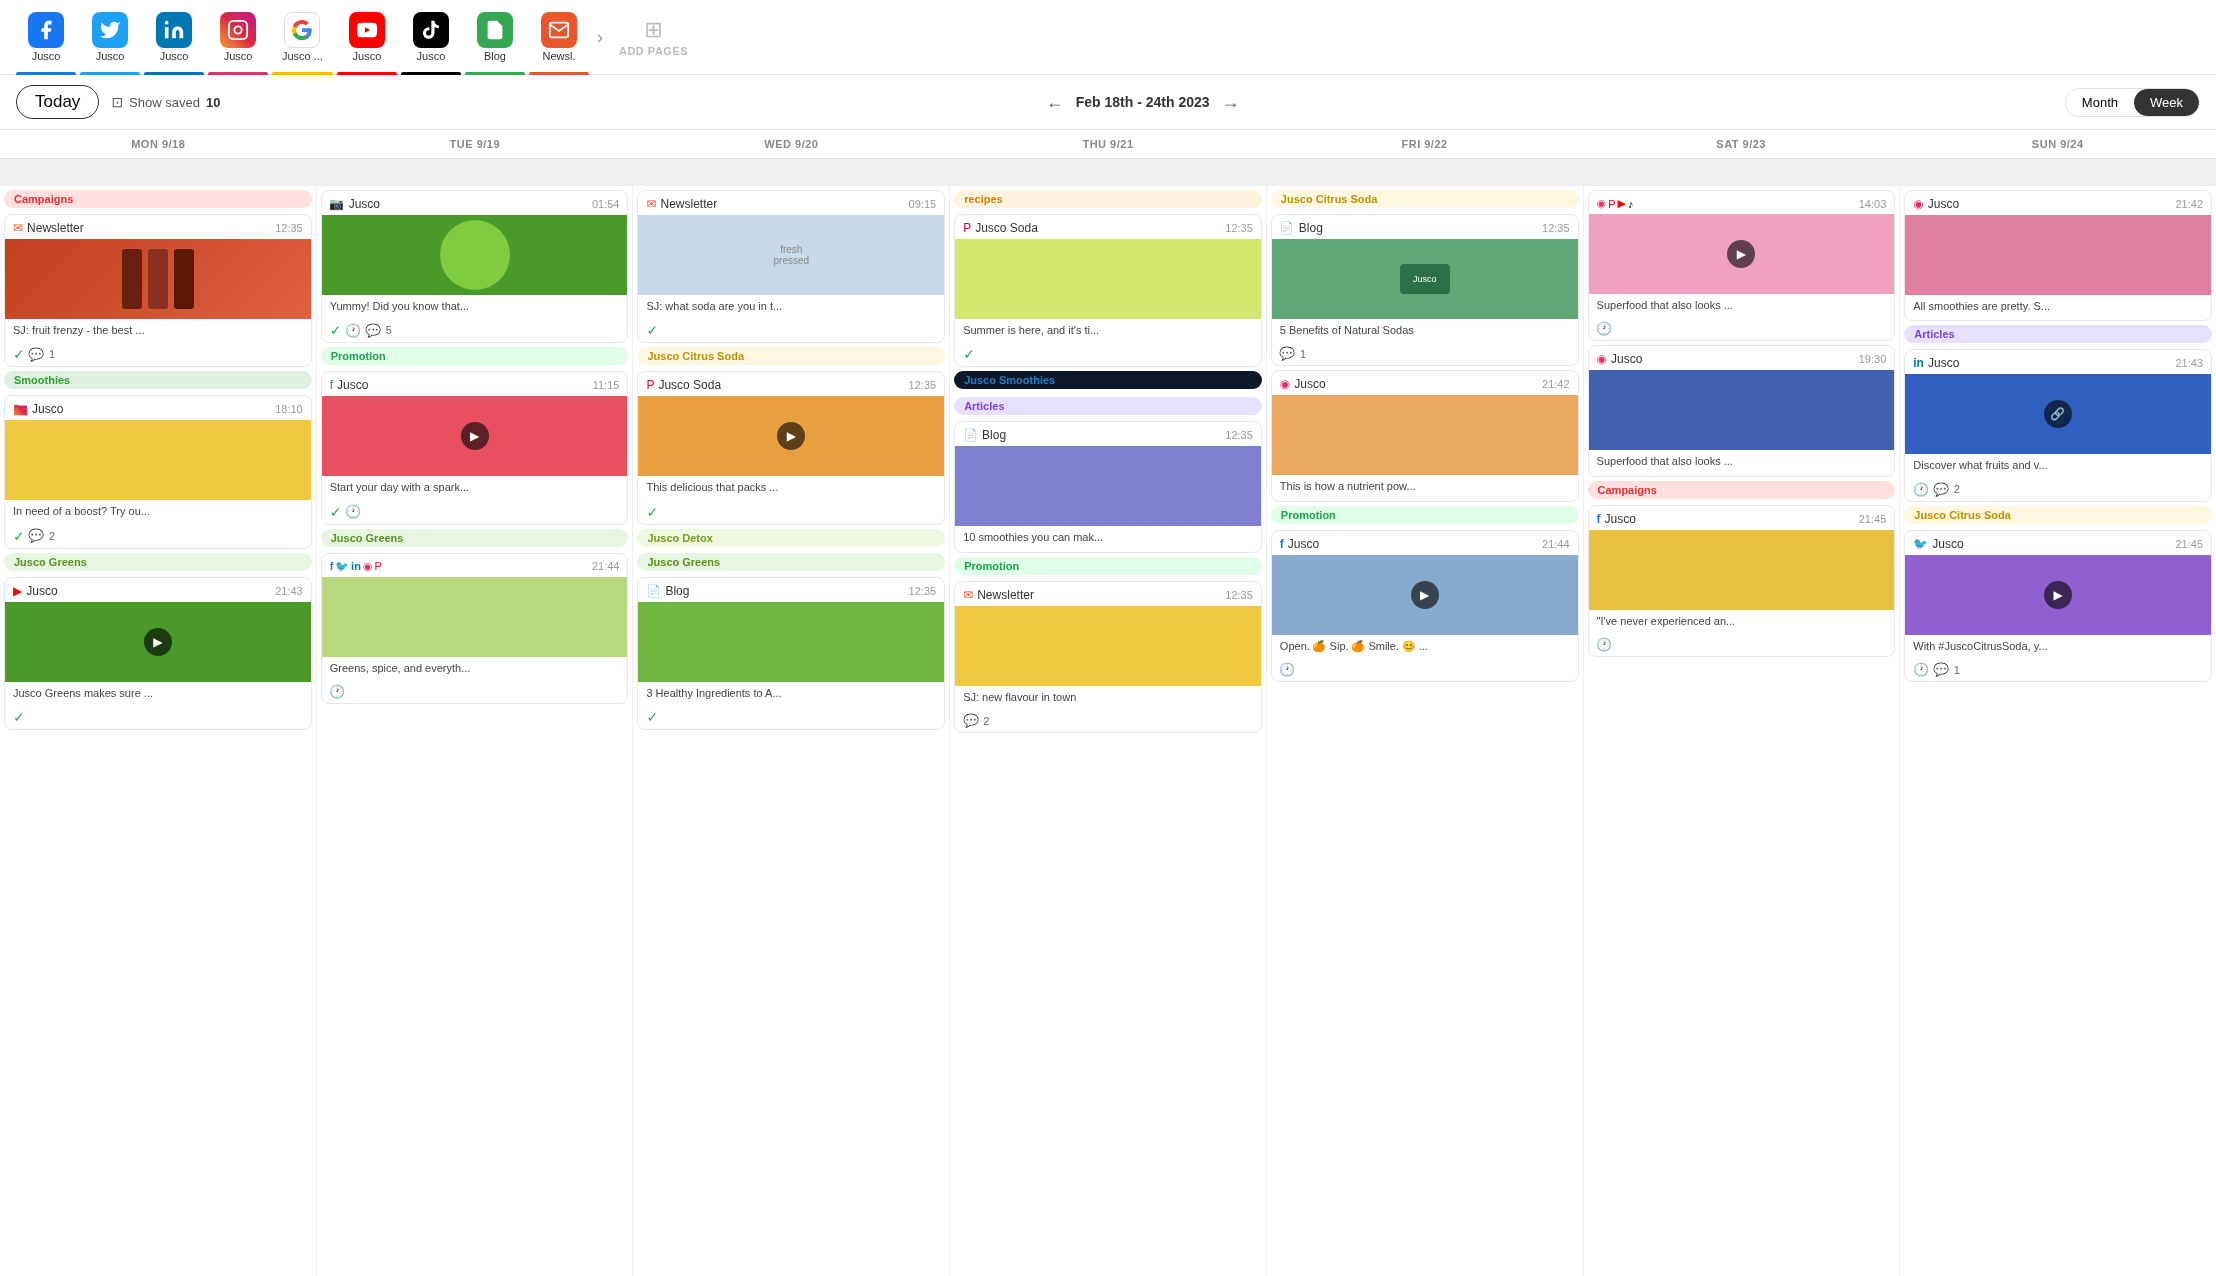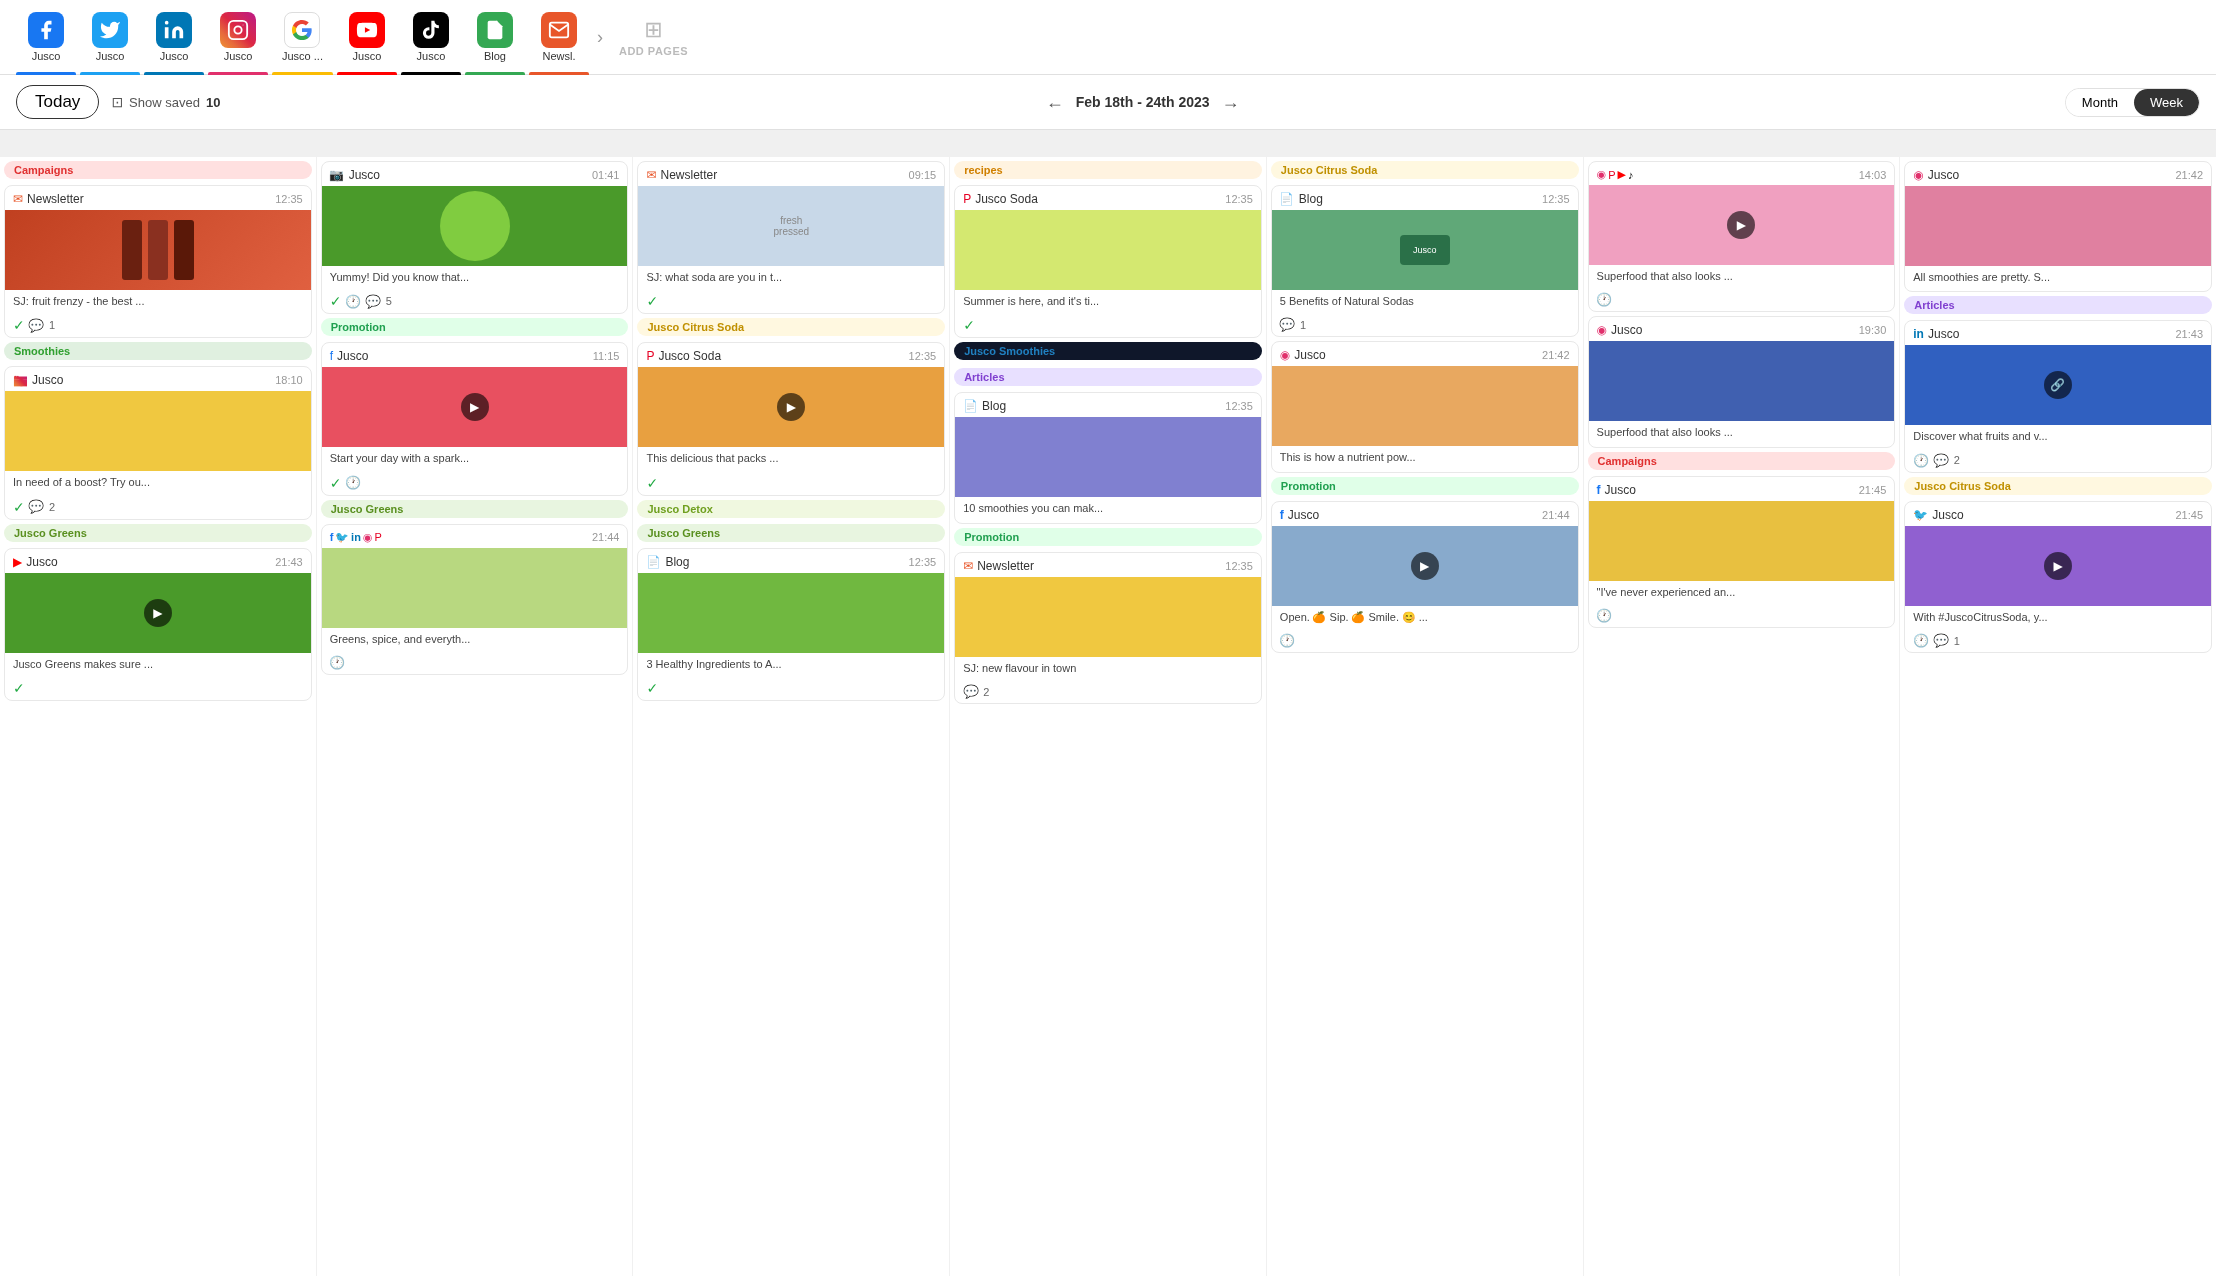--- a/index.html
+++ b/index.html
@@ -196,20 +196,29 @@
     <span>Feb 18th - 24th 2023</span>
     <span class="arrow">→</span>
   </div>
   <div class="view-btns">
     <button class="view-btn">Month</button>
     <button class="view-btn active">Week</button>
   </div>
 </div>
 
 <div class="calendar">
+  <div class="day-headers">
+    <div class="day-header">MON 9/18</div>
+    <div class="day-header">TUE 9/19</div>
+    <div class="day-header">WED 9/20</div>
+    <div class="day-header">THU 9/21</div>
+    <div class="day-header">FRI 9/22</div>
+    <div class="day-header">SAT 9/23</div>
+    <div class="day-header">SUN 9/24</div>
+  </div>
 
   <div class="day-columns">
 
     <div class="day-col">
       <span class="group-label campaigns">Campaigns</span>
       <div class="card">
         <div class="card-header">
           <div class="card-platform">
             <span style="color:#e8562a;">✉</span>
             <span>Newsletter</span>
@@ -274,21 +283,21 @@
       </div>
     </div>
 
     <div class="day-col">
       <div class="card">
         <div class="card-header">
           <div class="card-platform">
             <span style="color:#e1306c;">📷</span>
             <span>Jusco</span>
           </div>
-          <span class="card-time">01:41</span>
+          <span class="card-time">01:54</span>
         </div>
         <div class="card-img" style="background:#4a9a2a; height:80px; display:flex; align-items:center; justify-content:center;">
           <div style="width:70px; height:70px; background:#80cc40; border-radius:50%;"></div>
         </div>
         <div class="card-body">
           <div class="card-text">Yummy! Did you know that...</div>
         </div>
         <div class="status-row">
           <span class="check-green">✓</span>
           <span class="clock-blue">🕐</span>

